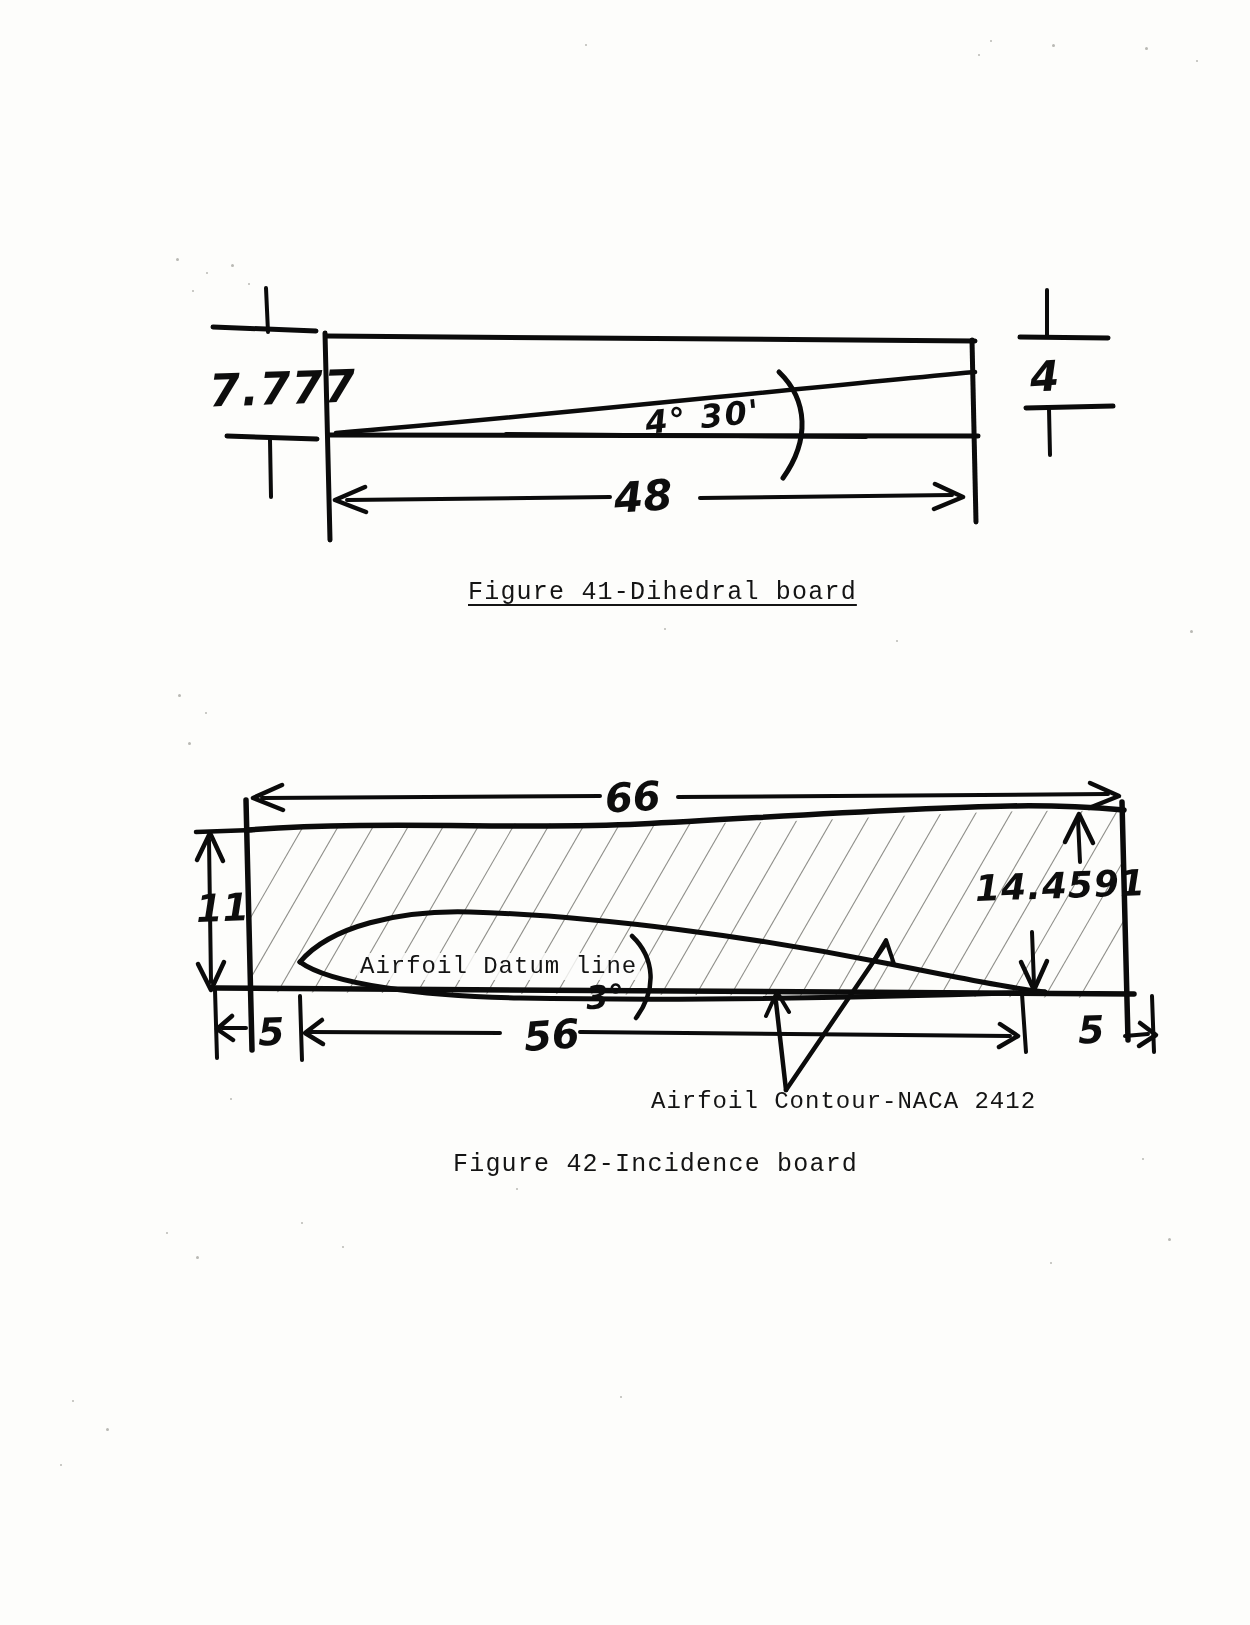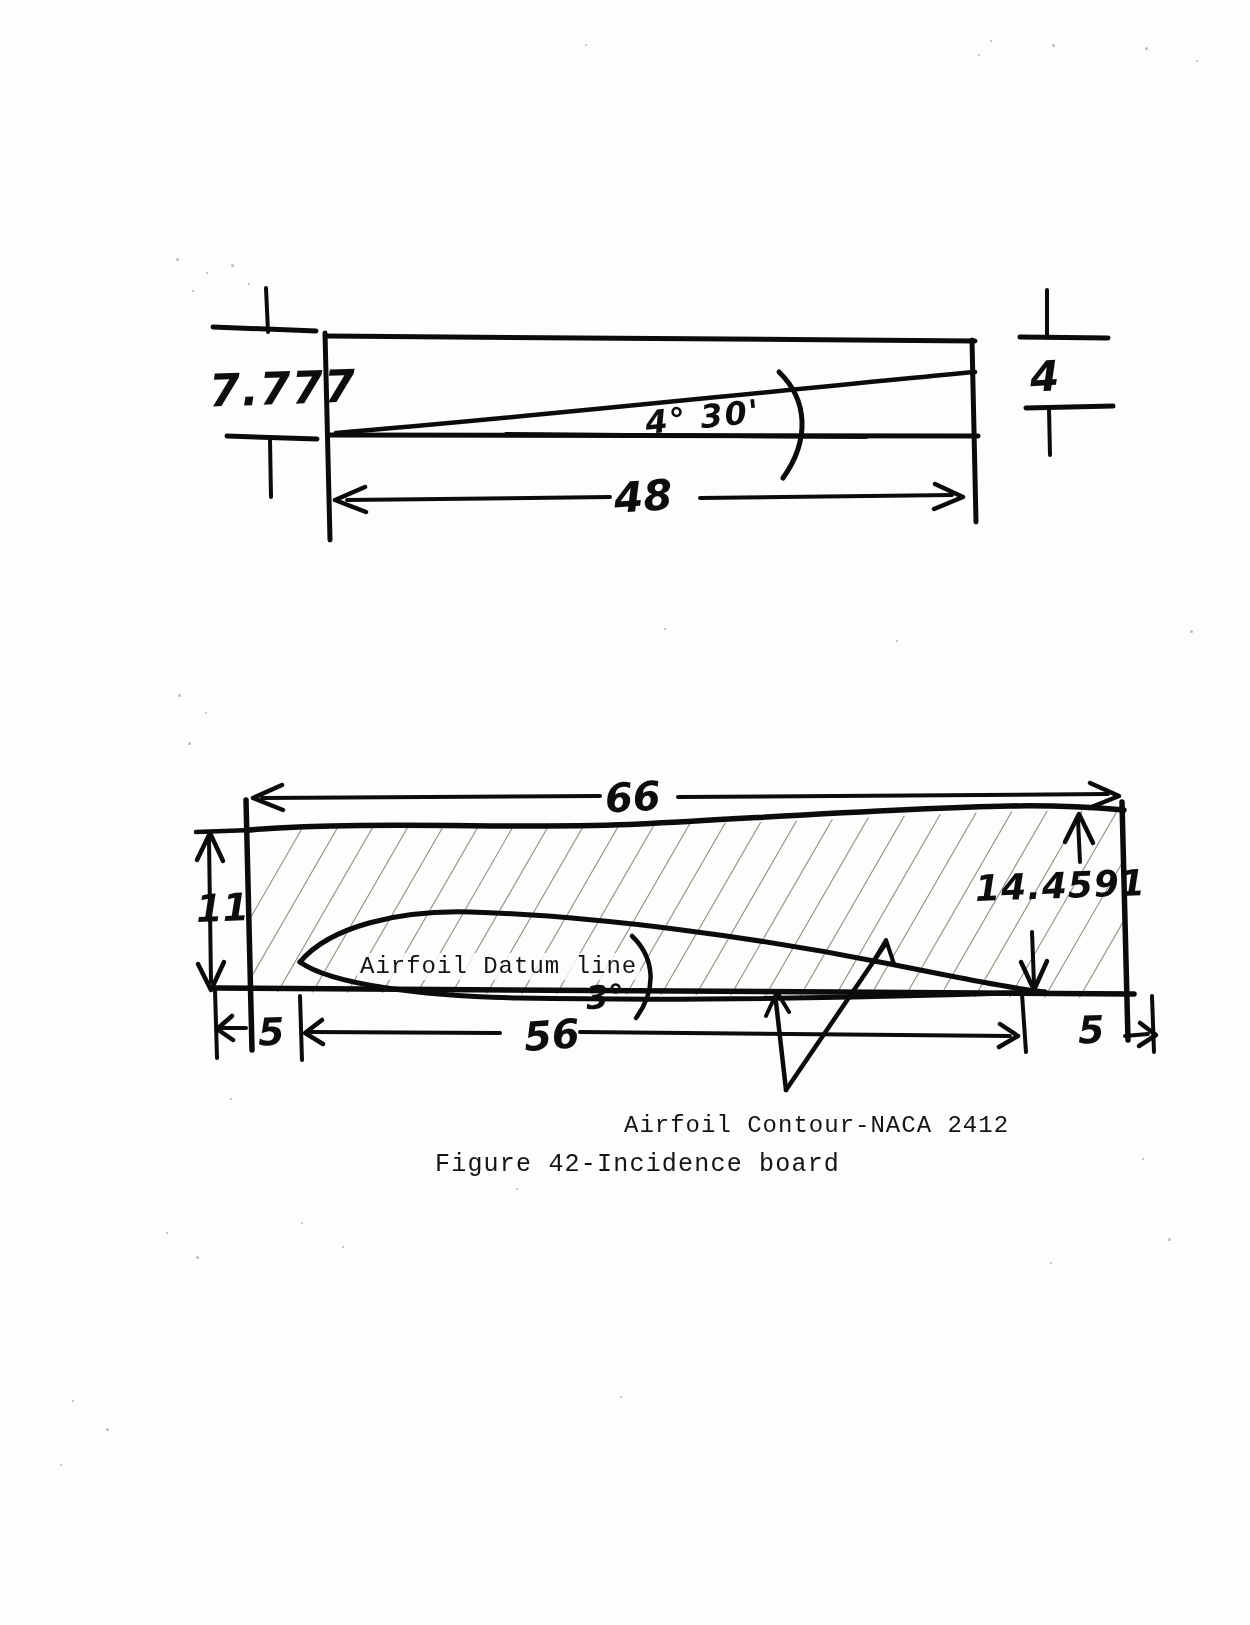--- a/index.html
+++ b/index.html
@@ -95,20 +95,21 @@
 
     <div class="hand" style="left:209px;top:362px;font-size:45px;letter-spacing:1px;transform:rotate(-2deg);">7.777</div>
 
     <div class="hand" style="left:1030px;top:352px;font-size:42px;transform:rotate(-3deg);">4</div>
 
     <div class="hand" style="left:645px;top:398px;font-size:32px;letter-spacing:2px;transform:rotate(-6deg);">4° 30'</div>
 
     <div class="hand" style="left:614px;top:472px;font-size:42px;transform:rotate(-4deg);">48</div>
   </div>
 
+  <div class="caption underlined" style="left:468px;top:578px;">Figure 41-Dihedral board</div>
 
   <div class="fig" style="left:0;top:740px;width:1250px;height:420px;">
     <svg width="1250" height="420" viewBox="0 0 1250 420">
 
       <defs>
         <clipPath id="boardClip">
           <path d="M248 90 C 420 78, 640 88, 820 80 C 940 74, 1040 68, 1120 72 L 1125 258 L 252 252 Z"></path>
         </clipPath>
       </defs>
 
@@ -196,24 +197,24 @@
     <div class="hand" style="left:586px;top:238px;font-size:32px;transform:rotate(-4deg);">3°</div>
 
     <div class="hand" style="left:524px;top:272px;font-size:40px;transform:rotate(-4deg);">56</div>
 
     <div class="hand" style="left:258px;top:270px;font-size:38px;transform:rotate(-2deg);">5</div>
 
     <div class="hand" style="left:1078px;top:268px;font-size:38px;transform:rotate(-2deg);">5</div>
 
     <div class="typed" style="left:357px;top:213px;">Airfoil Datum line</div>
 
-    <div class="typed" style="left:621px;top:348px;background:transparent;margin-top:24px;">Airfoil Contour-NACA 2412</div>
+    <div class="typed" style="left:648px;top:348px;background:transparent;">Airfoil Contour-NACA 2412</div>
   </div>
 
-  <div class="caption" style="left:435px;top:1150px;">Figure 42-Incidence board</div>
+  <div class="caption" style="left:453px;top:1150px;">Figure 42-Incidence board</div>
 
   <div class="speckle" style="left:176px;top:258px;width:3px;height:3px;"></div>
   <div class="speckle" style="left:206px;top:272px;width:2px;height:2px;"></div>
   <div class="speckle" style="left:231px;top:264px;width:3px;height:3px;"></div>
   <div class="speckle" style="left:192px;top:290px;width:2px;height:2px;"></div>
   <div class="speckle" style="left:248px;top:283px;width:2px;height:2px;"></div>
   <div class="speckle" style="left:1052px;top:44px;width:3px;height:3px;"></div>
   <div class="speckle" style="left:978px;top:54px;width:2px;height:2px;"></div>
   <div class="speckle" style="left:1145px;top:47px;width:3px;height:3px;"></div>
   <div class="speckle" style="left:585px;top:44px;width:2px;height:2px;"></div>

